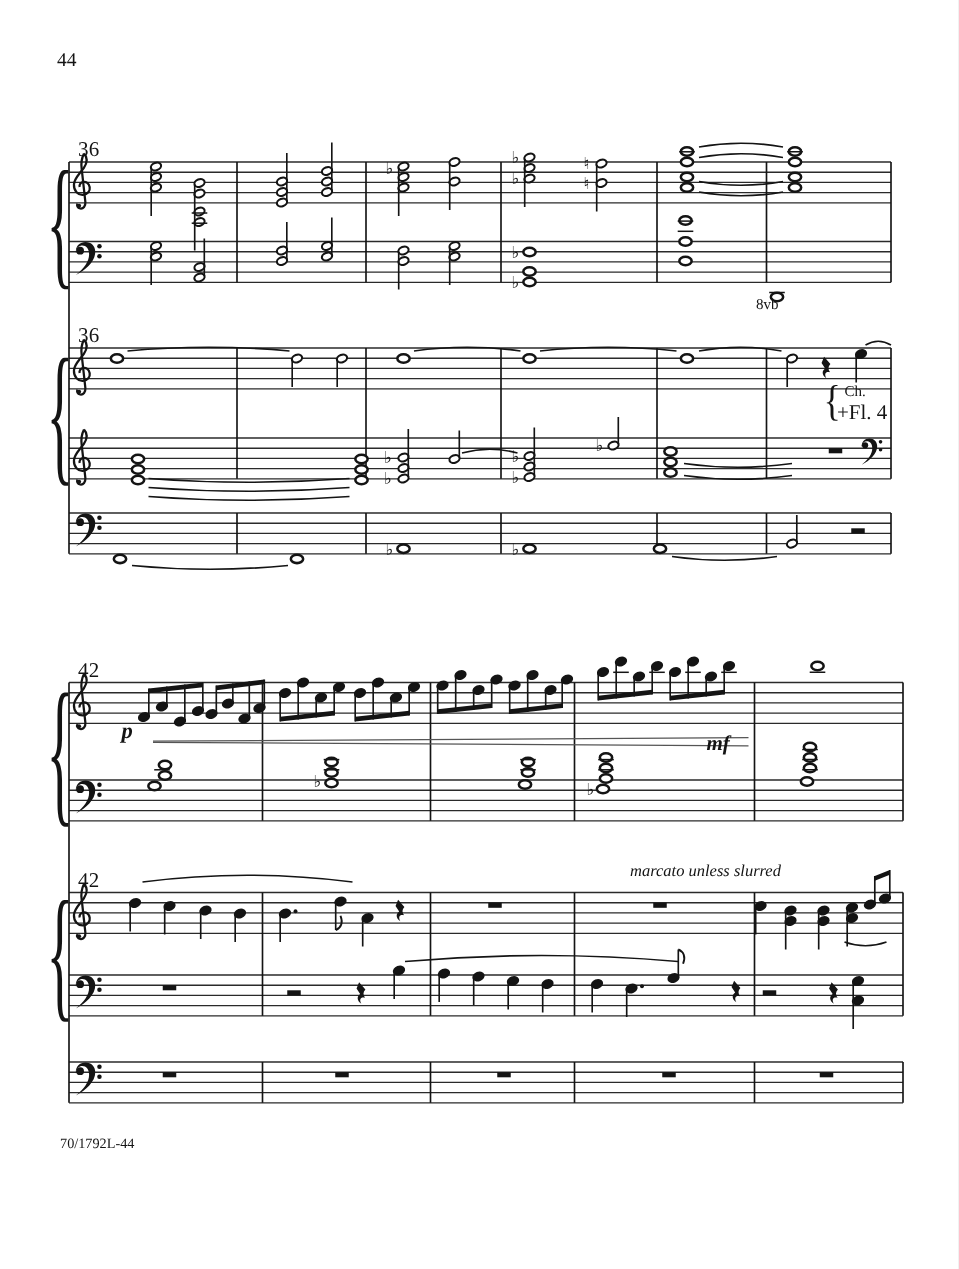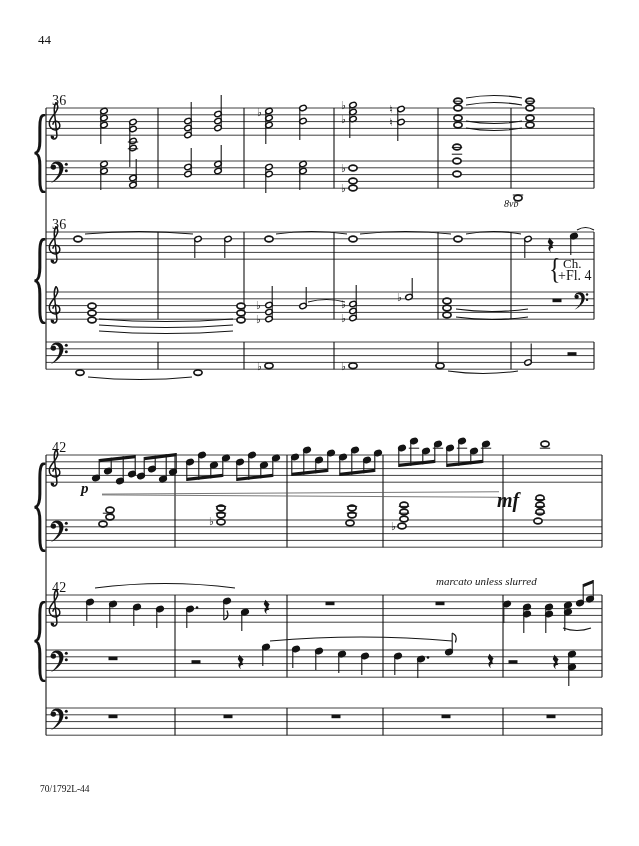--- a/index.html
+++ b/index.html
@@ -6,27 +6,27 @@
   #page{position:relative;width:639px;height:846px;background:#ffffff;overflow:hidden;
         font-family:"Liberation Serif","DejaVu Serif",serif;color:#141414;}
   #score{position:absolute;left:0;top:0;}
   .txt{position:absolute;white-space:nowrap;line-height:1;}
   .page-num{left:38px;top:33px;font-size:13px;text-align:center;}
   .mnum{font-size:14px;letter-spacing:.2px;}
   .mnum.a{left:52px;top:94px;} .mnum.b{left:52px;top:218px;}
   .mnum.c{left:52px;top:441px;} .mnum.d{left:52px;top:581px;}
   .dyn{font-style:italic;font-weight:bold;}
   .dyn.p{left:81px;top:481px;font-size:15px;}
-  .dyn.mf{left:497px;top:490px;font-size:20px;}
-  .octave{left:504px;top:199px;font-size:10px;font-style:italic;}
+  .dyn.mf{left:471px;top:490px;font-size:14px;}
+  .octave{left:504px;top:199px;font-size:10px;}
   .regbrace{left:549px;top:254px;font-size:24px;font-weight:400;transform:scaleY(1.2);transform-origin:top left;}
-  .reg1{left:563px;top:257px;font-size:13px;}
+  .reg1{left:563px;top:257px;font-size:10px;}
   .reg2{left:558px;top:269px;font-size:14px;}
-  .instr{left:436px;top:576px;font-size:11px;font-style:italic;}
-  .footer{left:40px;top:785px;font-size:9.5px;}
+  .instr{left:420px;top:576px;font-size:11px;font-style:italic;}
+  .footer{left:40px;top:759px;font-size:9.5px;}
 </style>
 </head>
 <body>
 
 <div id="page">
   <svg id="score" width="639" height="846">
       <line x1="46" y1="108" x2="594" y2="108" stroke="#2a2a2a" stroke-width="0.9"></line>
       <line x1="46" y1="114.8" x2="594" y2="114.8" stroke="#2a2a2a" stroke-width="0.9"></line>
       <line x1="46" y1="121.6" x2="594" y2="121.6" stroke="#2a2a2a" stroke-width="0.9"></line>
       <line x1="46" y1="128.4" x2="594" y2="128.4" stroke="#2a2a2a" stroke-width="0.9"></line>

